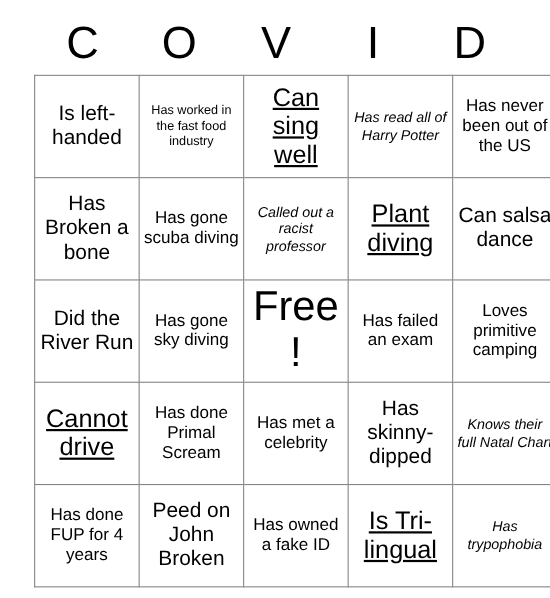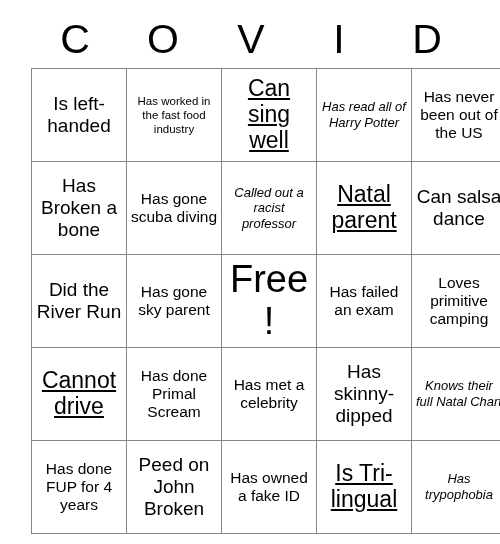--- a/index.html
+++ b/index.html
@@ -108,32 +108,32 @@
         <td>
             <span class="cell-text fs-l">Has Broken a bone</span>
           </td>
         <td>
             <span class="cell-text fs-m">Has gone scuba diving</span>
           </td>
         <td>
             <span class="cell-text fs-s">Called out a racist professor</span>
           </td>
         <td>
-            <span class="cell-text fs-xl">Natal parent</span>
+            <span class="cell-text fs-xl">Plant diving</span>
           </td>
         <td>
             <span class="cell-text fs-l">Can salsa dance</span>
           </td>
       </tr>
       <tr>
         <td>
             <span class="cell-text fs-l">Did the River Run</span>
           </td>
         <td>
-            <span class="cell-text fs-m">Has gone sky parent</span>
+            <span class="cell-text fs-m">Has gone sky diving</span>
           </td>
         <td>
             <span class="cell-text fs-xxl">Free!</span>
           </td>
         <td>
             <span class="cell-text fs-m">Has failed an exam</span>
           </td>
         <td>
             <span class="cell-text fs-m">Loves primitive camping</span>
           </td>

